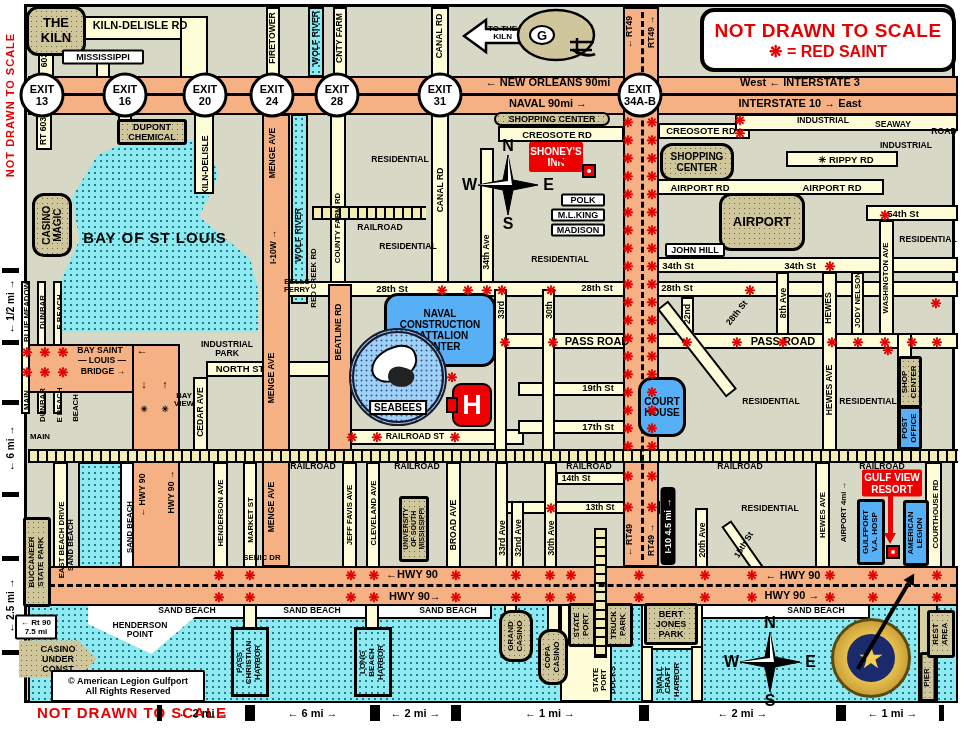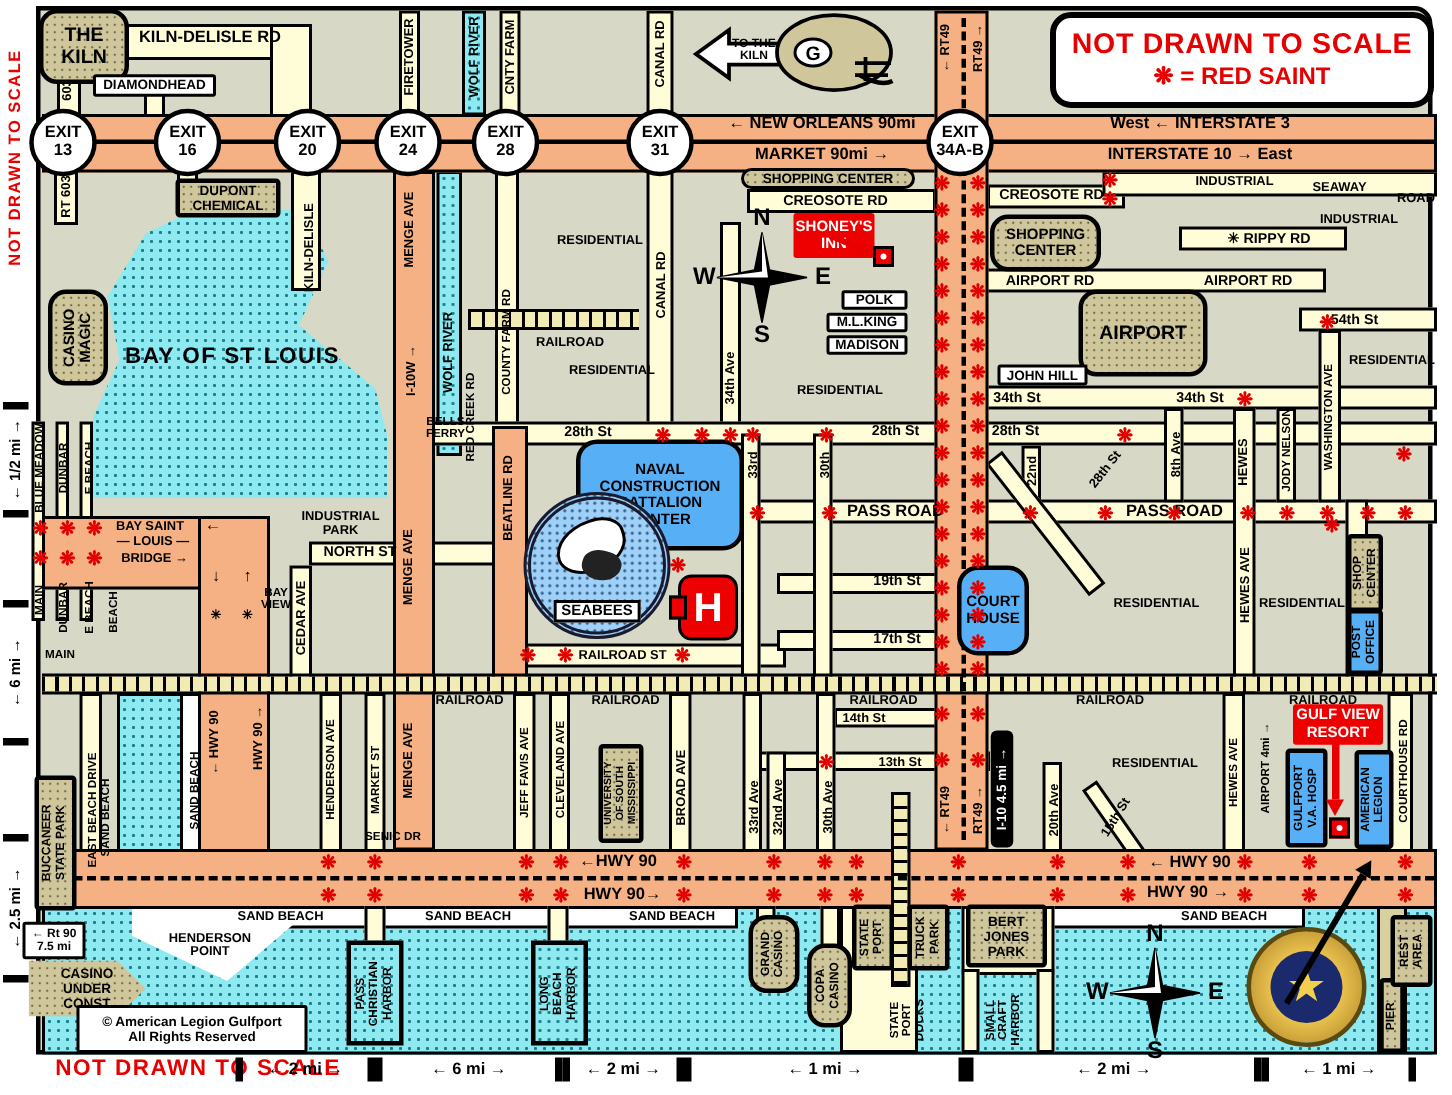--- a/index.html
+++ b/index.html
@@ -208,21 +208,21 @@
 28</div>
     <div class="exit" style="left: 440px; top: 95px;">EXIT
 31</div>
     <div class="exit" style="left: 640px; top: 95px;">EXIT
 34A-B</div>
     <div class="box tan" style="left: 56px; top: 31px; width: 60px; height: 50px; font-size: 13px;">
       <span>THE
 KILN</span>
     </div>
     <div class="box white" style="left: 103px; top: 57px; width: 82px; height: 15px; font-size: 9px;">
-      <span>DIAMONDHEAD</span>
+      <span>MISSISSIPPI</span>
     </div>
     <div class="box tansq" style="left: 152px; top: 132px; width: 70px; height: 26px; font-size: 9px;">
       <span>DUPONT
 CHEMICAL</span>
     </div>
     <div class="box tan v" style="left: 52px; top: 225px; width: 40px; height: 64px; font-size: 10px;">
       <span>CASINO
 MAGIC</span>
     </div>
     <div class="box oval" style="left: 552px; top: 119px; width: 116px; height: 14px; font-size: 9px;">
@@ -347,21 +347,21 @@
     <div class="lbl md" style="left: 140px; top: 26px;">KILN-DELISLE RD</div>
     <div class="lbl sm" style="left: 45px; top: 60px; transform: translate(-50%, -50%) rotate(-90deg);">603</div>
     <div class="lbl sm" style="left: 44px; top: 131px; transform: translate(-50%, -50%) rotate(-90deg);">RT 603</div>
     <div class="lbl sm" style="left: 273px; top: 38px; transform: translate(-50%, -50%) rotate(-90deg);">FIRETOWER</div>
     <div class="lbl sm" style="left: 316px; top: 38px; transform: translate(-50%, -50%) rotate(-90deg);">WOLF RIVER</div>
     <div class="lbl sm" style="left: 340px; top: 38px; transform: translate(-50%, -50%) rotate(-90deg);">CNTY FARM</div>
     <div class="lbl sm" style="left: 440px; top: 36px; transform: translate(-50%, -50%) rotate(-90deg);">CANAL RD</div>
     <div class="lbl sm" style="left: 630px; top: 32px; transform: translate(-50%, -50%) rotate(-90deg);">← RT49</div>
     <div class="lbl sm" style="left: 652px; top: 32px; transform: translate(-50%, -50%) rotate(-90deg);">RT49 →</div>
     <div class="lbl md" style="left: 548px; top: 83px;">← NEW ORLEANS 90mi</div>
-    <div class="lbl md" style="left: 548px; top: 104px;">MARKET 90mi →</div>
+    <div class="lbl md" style="left: 548px; top: 104px;">NAVAL 90mi →</div>
     <div class="lbl md" style="left: 800px; top: 83px;">West ← INTERSTATE 3</div>
     <div class="lbl md" style="left: 800px; top: 104px;">INTERSTATE 10 → East</div>
     <div class="lbl sm" style="left: 823px; top: 121px;">INDUSTRIAL</div>
     <div class="lbl sm" style="left: 893px; top: 125px;">SEAWAY</div>
     <div class="lbl sm" style="left: 944px; top: 132px;">ROAD</div>
     <div class="lbl sm" style="left: 906px; top: 146px;">INDUSTRIAL</div>
     <div class="lbl" style="left: 557px; top: 135px;">CREOSOTE RD</div>
     <div class="lbl" style="left: 701px; top: 131px;">CREOSOTE RD</div>
     <div class="lbl" style="left: 846px; top: 160px;">✳ RIPPY RD</div>
     <div class="lbl" style="left: 700px; top: 188px;">AIRPORT RD</div>

